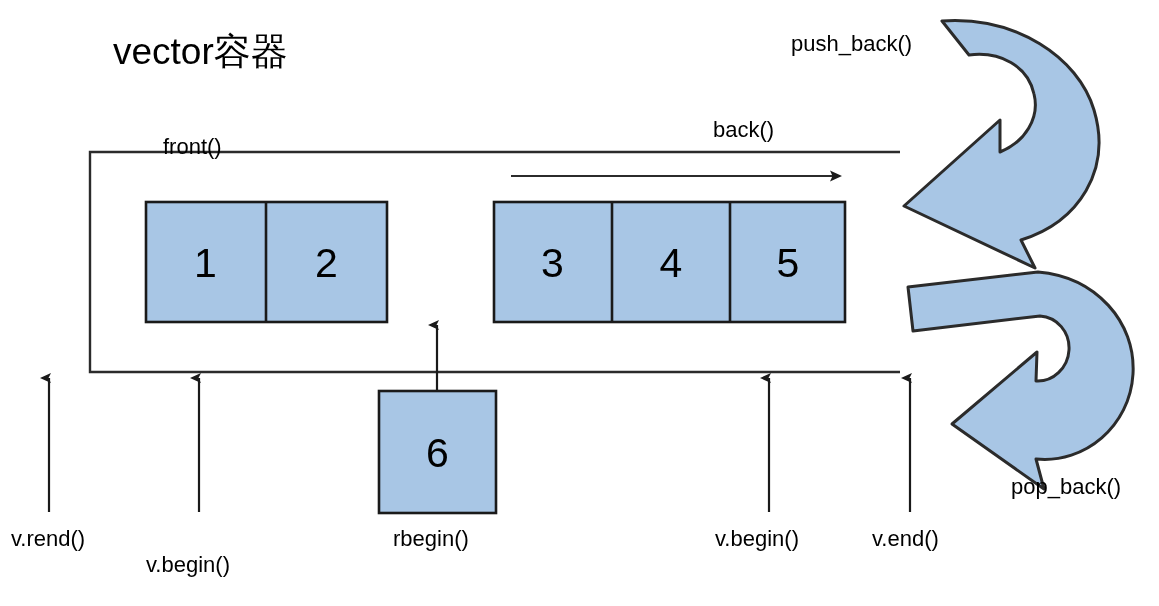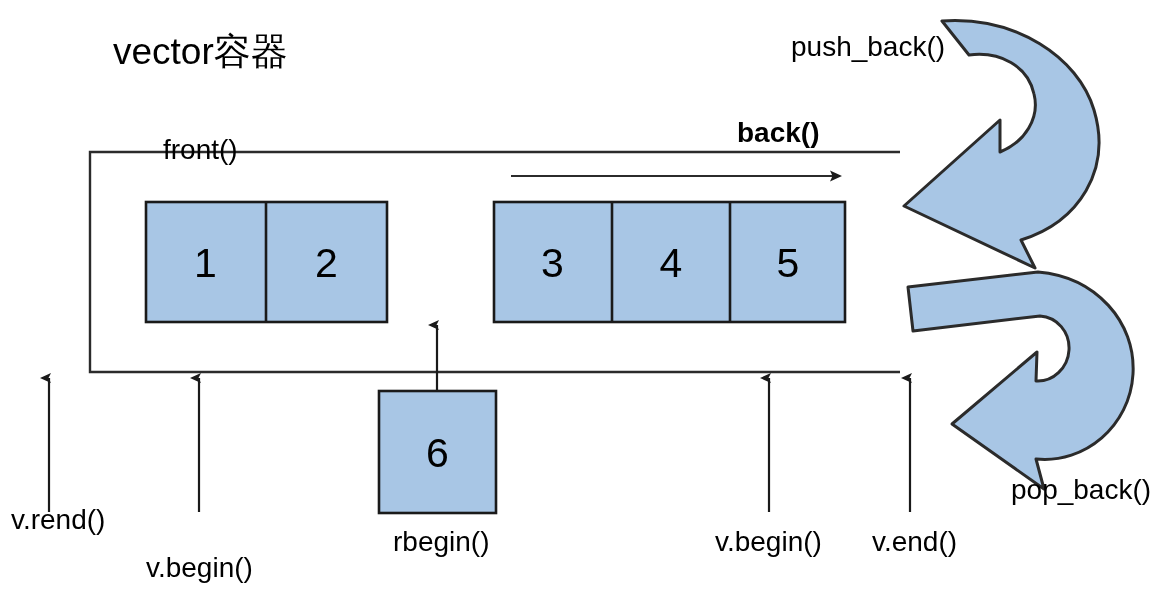--- a/index.html
+++ b/index.html
@@ -22,21 +22,21 @@
     position: absolute;
     left: 0;
     top: 0;
     width: 1159px;
     height: 606px;
   }
   .lbl {
     position: absolute;
     white-space: nowrap;
     font-family: "Liberation Sans", sans-serif;
-    font-size: 28px;
+    font-size: 22px;
     color: #000000;
     line-height: 1;
   }
   .title {
     position: absolute;
     white-space: nowrap;
     font-family: "Liberation Sans", sans-serif;
     font-size: 37px;
     color: #000000;
     line-height: 1;
@@ -46,24 +46,24 @@
     position: absolute;
     white-space: nowrap;
     font-family: "Liberation Sans", sans-serif;
     font-size: 41px;
     color: #000000;
     line-height: 1;
     text-align: center;
   }
   .t-title      { left: 113px; top: 33px; }
   .t-front      { left: 163px; top: 136px; }
-  .t-back       { left: 737px; top: 119px; font-weight: bold; }
+  .t-back       { left: 713px; top: 119px; }
   .t-pushback   { left: 791px; top: 33px; }
   .t-popback    { left: 1011px; top: 476px; }
-  .t-rend       { left: 11px;  top: 506px; }
+  .t-rend       { left: 11px;  top: 528px; }
   .t-begin      { left: 146px; top: 528px; margin-top: 26px; }
   .t-insert     { left: 393px; top: 528px; }
   .t-rbegin     { left: 715px; top: 528px; }
   .t-end        { left: 872px; top: 528px; }
 
   .n-1 { left: 146px; top: 243px; width: 119px; }
   .n-2 { left: 266px; top: 243px; width: 121px; }
   .n-3 { left: 494px; top: 243px; width: 117px; }
   .n-4 { left: 612px; top: 243px; width: 118px; }
   .n-5 { left: 731px; top: 243px; width: 114px; }

